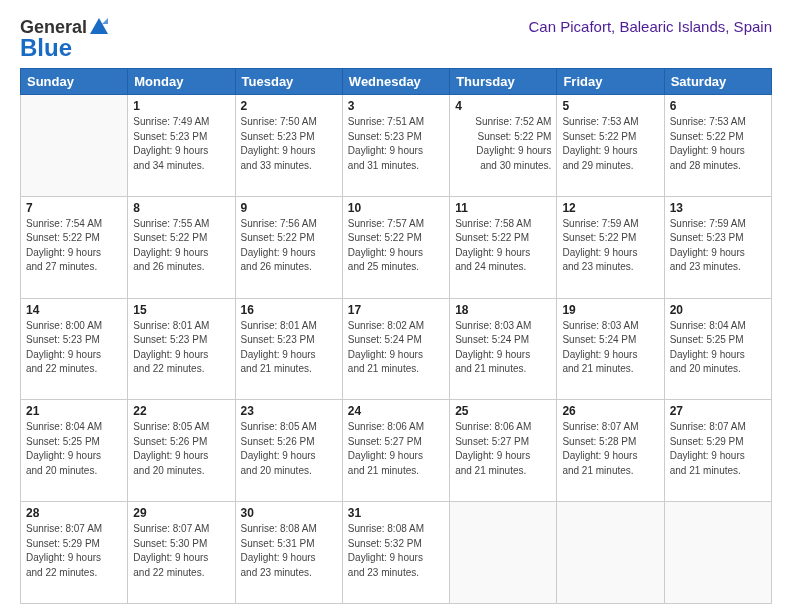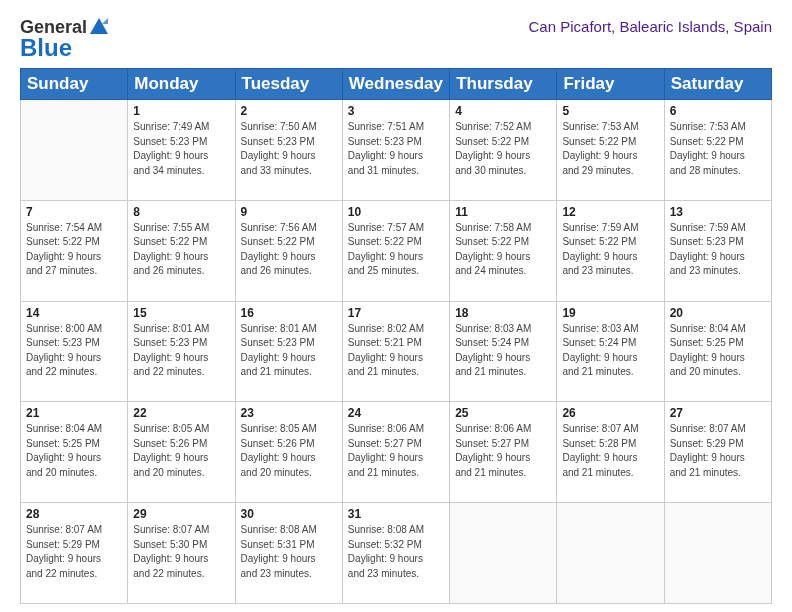--- a/index.html
+++ b/index.html
@@ -42,21 +42,21 @@
       border: 1px solid #ccc;
       border-collapse: collapse;
       width: 100%;
       table-layout: fixed;
     }
     .calendar th {
       background-color: #2e74c0;
       color: white;
       text-align: left;
       padding: 5px 6px;
-      font-size: 17px;
+      font-size: 13px;
       font-weight: 600;
       border: 1px solid #2060aa;
     }
     .calendar td {
       border: 1px solid #ccc;
       vertical-align: top;
       padding: 4px 5px;
       font-size: 10.5px;
       color: #333;
       height: 80px;
@@ -137,21 +137,21 @@
           </td>
           <td>
             <div class="day-number">3</div>
             <div class="day-info" style="white-space: pre-line;">Sunrise: 7:51 AM
 Sunset: 5:23 PM
 Daylight: 9 hours
 and 31 minutes.</div>
           </td>
           <td>
             <div class="day-number">4</div>
-            <div class="day-info" style="white-space: pre-line;">Sunrise: 7:52 AM
+            <div class="day-info" style="white-space: pre-line; text-align: right;">Sunrise: 7:52 AM
 Sunset: 5:22 PM
 Daylight: 9 hours
 and 30 minutes.</div>
           </td>
           <td>
             <div class="day-number">5</div>
             <div class="day-info" style="white-space: pre-line;">Sunrise: 7:53 AM
 Sunset: 5:22 PM
 Daylight: 9 hours
 and 29 minutes.</div>
@@ -233,21 +233,21 @@
           <td>
             <div class="day-number">16</div>
             <div class="day-info" style="white-space: pre-line;">Sunrise: 8:01 AM
 Sunset: 5:23 PM
 Daylight: 9 hours
 and 21 minutes.</div>
           </td>
           <td>
             <div class="day-number">17</div>
             <div class="day-info" style="white-space: pre-line;">Sunrise: 8:02 AM
-Sunset: 5:21 PM
+Sunset: 5:24 PM
 Daylight: 9 hours
 and 21 minutes.</div>
           </td>
           <td>
             <div class="day-number">18</div>
             <div class="day-info" style="white-space: pre-line;">Sunrise: 8:03 AM
 Sunset: 5:24 PM
 Daylight: 9 hours
 and 21 minutes.</div>
           </td>

